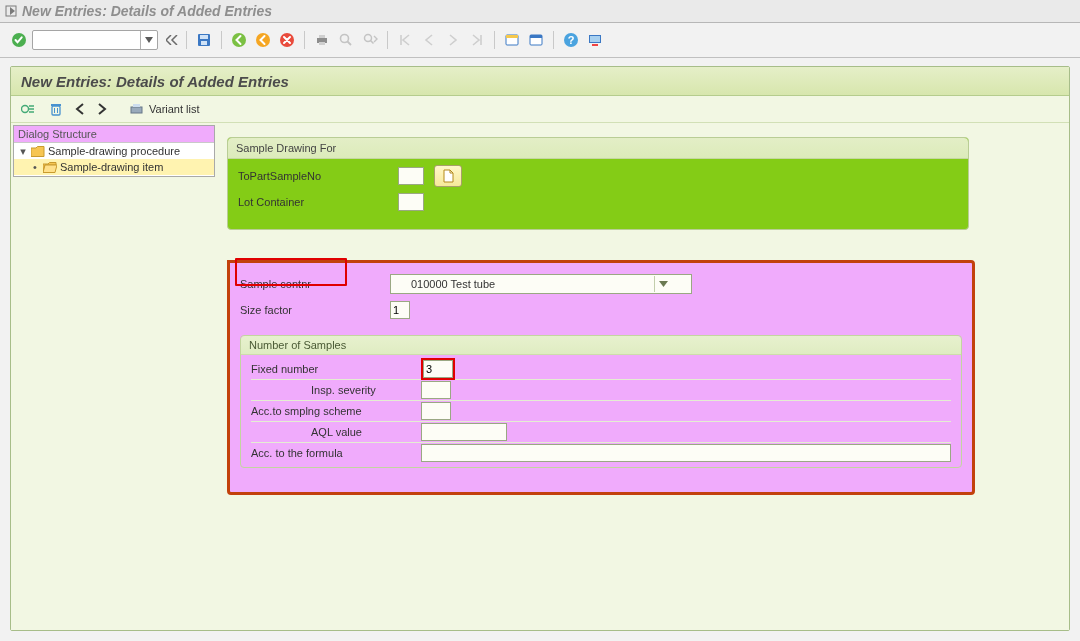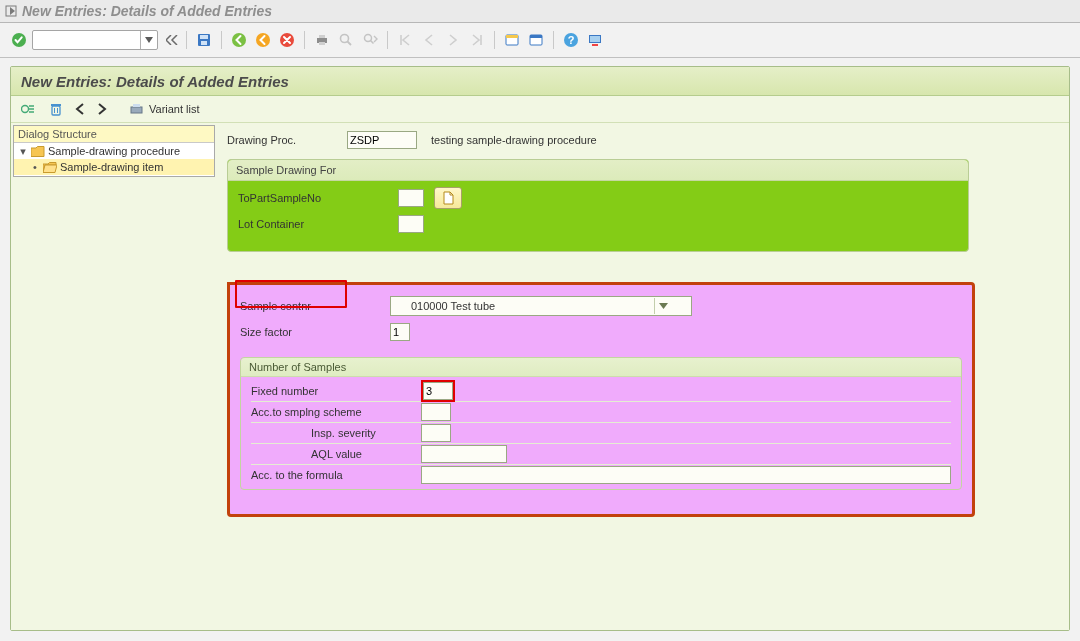--- a/index.html
+++ b/index.html
@@ -116,21 +116,21 @@
   .tree-panel {
     width: 200px;
     border: 1px solid #a9a9a9;
     margin: 2px 2px 2px 2px;
     background: #f7f9ed;
     display: flex; flex-direction: column;
     height: 50px;
   }
   .tree-header {
     height: 16px;
-    background: #fef9c3;
+    background: #f0abfc;
     border-bottom: 1px solid #c9c9c9;
     font-size: 11px; color: #555;
     display: flex; align-items: center;
     padding-left: 4px;
   }
   .tree-body {
     flex: 1;
     background: #fff;
   }
   .tree-row {
@@ -485,25 +485,20 @@
                   </svg>
             </span>
             <span>Sample-drawing item</span>
           </div>
         </div>
       </div>
       </div>
 
       <div class="content-area">
 
-        <div class="field-row">
-          <span class="field-label">Drawing Proc.</span>
-          <input class="text-input" style="width: 64px;" value="ZSDP">
-          <span class="desc-text">testing sample-drawing procedure</span>
-        </div>
 
         <div class="group lighter" style="width:740px">
           <div class="group-title">Sample Drawing For</div>
           <div class="group-body">
             <div class="field-row">
               <span class="field-label grow">ToPartSampleNo</span>
               <input class="text-input" style="width: 20px;" value="">
               <span class="small-btn">
                 <svg width="14" height="14">
                     <path d="M3 1 L9 1 L12 4 L12 13 L3 13 Z" fill="#fff" stroke="#b58a1a"></path>
@@ -544,26 +539,26 @@
               <div class="inner-body">
 
                 <div class="inner-row">
                   <span class="inner-label">Fixed number</span>
                   <span class="red-box" style="display:inline-flex;">
                     <input class="text-input" style="width: 24px; text-align: left;" value="3">
                   </span>
                 </div>
 
                 <div class="inner-row">
-                  <span class="inner-label">Acc.to smplng scheme</span>
+                  <span class="inner-label sub-indent">Insp. severity</span>
                   <input class="text-input" style="width: 24px;" value="">
                 </div>
 
                 <div class="inner-row">
-                  <span class="inner-label sub-indent">Insp. severity</span>
+                  <span class="inner-label">Acc.to smplng scheme</span>
                   <input class="text-input" style="width: 24px;" value="">
                 </div>
 
                 <div class="inner-row">
                   <span class="inner-label sub-indent">AQL value</span>
                   <input class="text-input" style="width: 80px;" value="">
                 </div>
 
                 <div class="inner-row last">
                   <span class="inner-label">Acc. to the formula</span>

